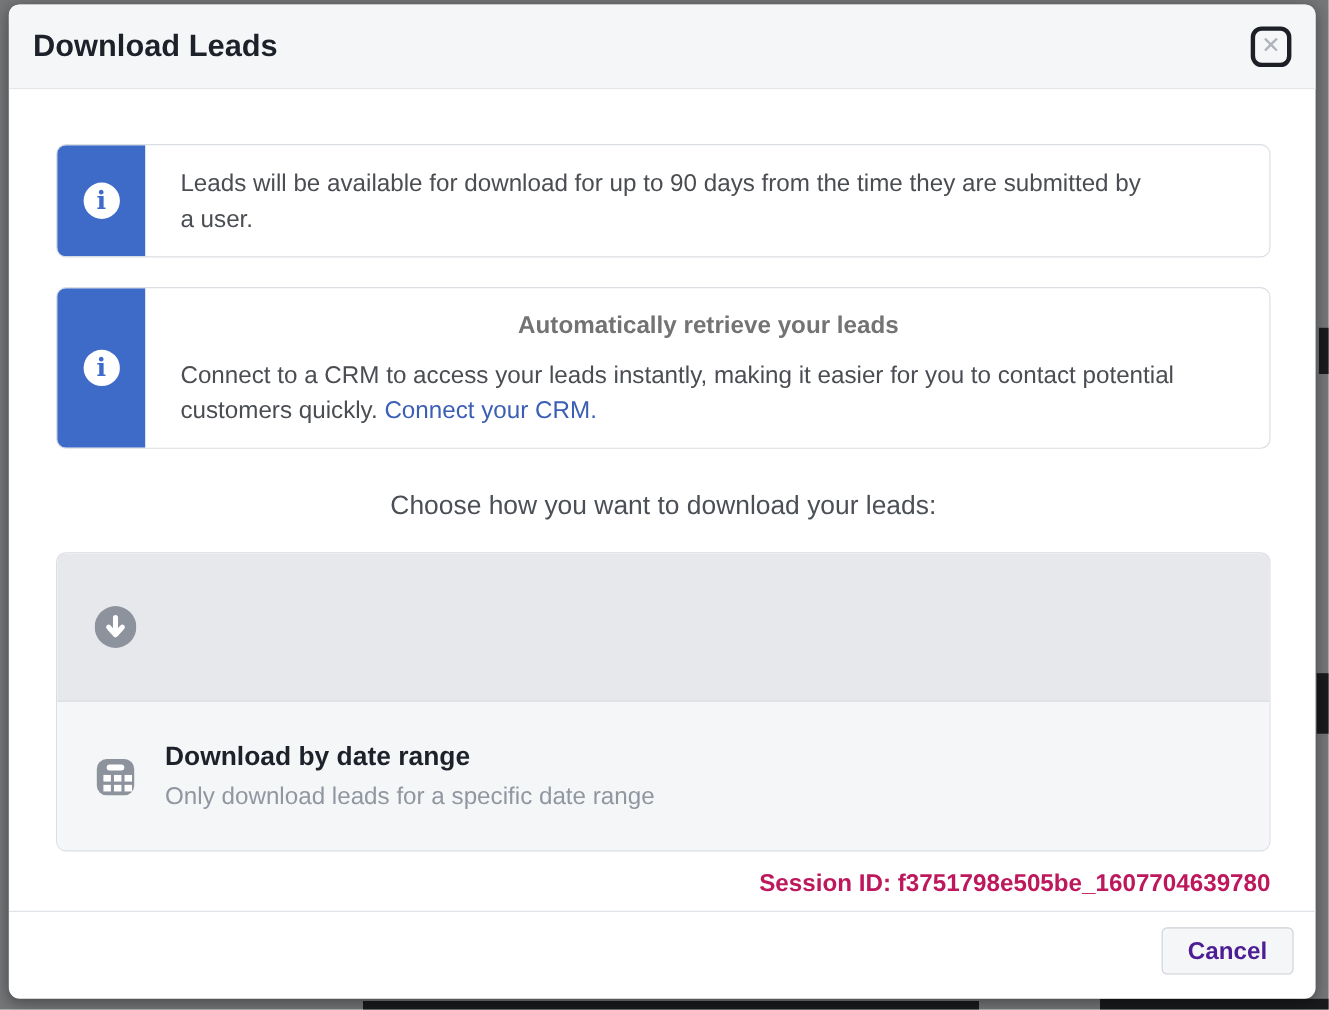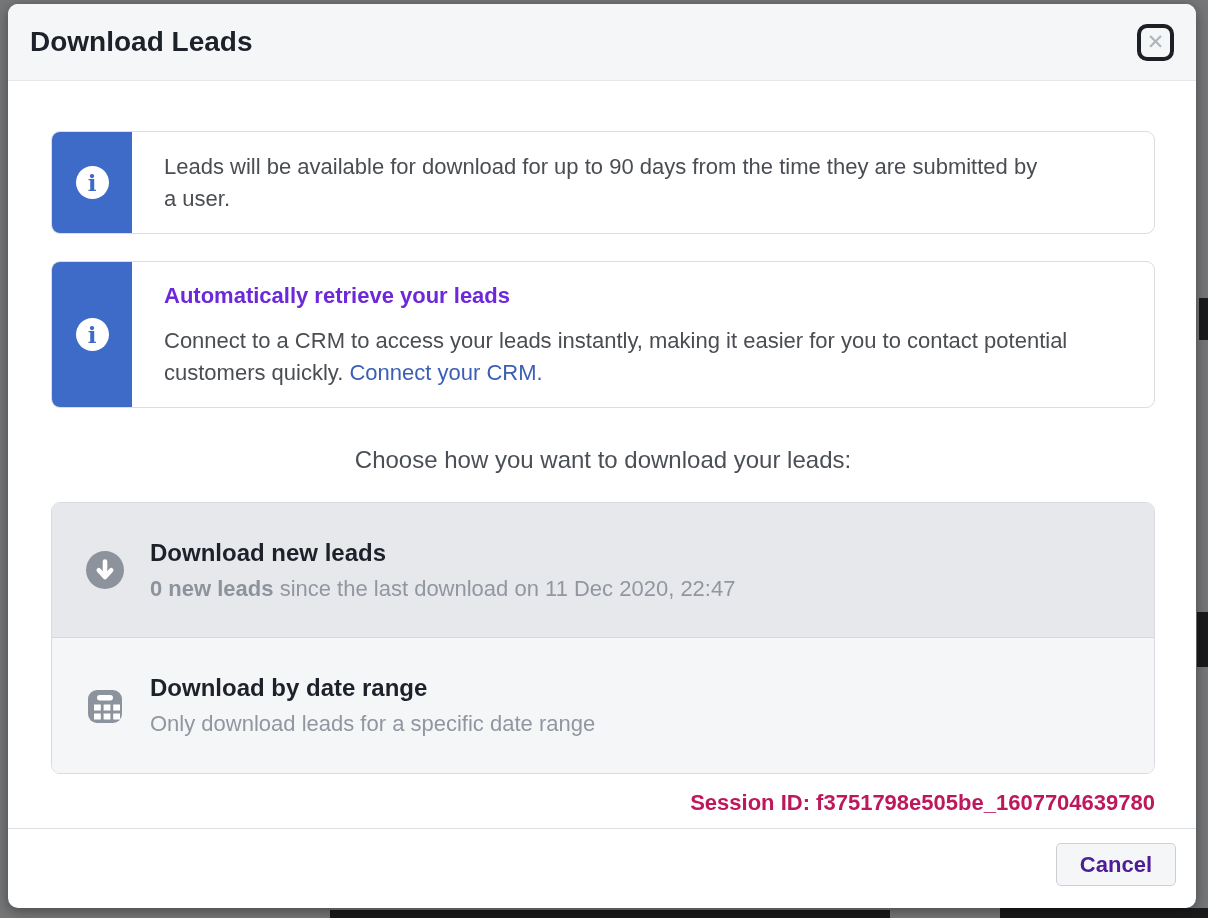--- a/index.html
+++ b/index.html
@@ -36,21 +36,21 @@
   .banner-2 { margin-top:27px; min-height:133px; }
   .banner-accent { flex:none; width:80px; background:#3e6ac8;
                    display:flex; align-items:center; justify-content:center; }
   .info-badge { width:33px; height:33px; border-radius:50%; background:#ffffff; color:#3e6ac8;
                 display:flex; align-items:center; justify-content:center;
                 font-family:"DejaVu Serif",serif; font-weight:bold; font-size:23px; line-height:1; }
   .banner-body { display:flex; flex-direction:column; justify-content:center; padding:18px 30px 18px 32px; }
   .banner-text { font-size:22px; line-height:32px; color:#4a4d52; }
   .banner-1 .banner-text { max-width:880px; }
   .banner-2 .banner-text { max-width:960px;margin-top:13px; }
-  .banner-title { font-size:22px; font-weight:bold; color:#6d28d9; line-height:32px; }
+  .banner-title { font-size:22px; font-weight:bold; color:#737373; line-height:32px;text-align:center; }
   .crm-link { color:#3b5fb4; cursor:pointer; text-decoration:none; }
 
   .choose-prompt { margin-top:38px; font-size:24px; color:#4b4f56;text-align:center; }
 
   .options { margin-top:28px; border:1px solid #d8dbe0; border-radius:9px; overflow:hidden; }
   .option { display:flex; align-items:center; height:135px; padding-left:34px; cursor:pointer; }
   .option-new { background:#e7e8ec; border-bottom:1px solid #d5d8dd; }
   .option-range { background:#f5f6f7; }
   .option-icon { flex:none; width:38px; height:38px; margin-right:26px; }
   .option-title { font-size:24px; font-weight:bold; color:#1d2129; line-height:30px; margin-bottom:7px; }
@@ -107,24 +107,20 @@
       <div class="choose-prompt">Choose how you want to download your leads:</div>
 
       <div class="options">
 
         <div class="option option-new">
           <svg class="option-icon" viewBox="0 0 38 38">
             <circle cx="19" cy="19" r="19" fill="#8d939d"></circle>
             <path d="M19 10.5 V23.5" stroke="#ffffff" stroke-width="4.6" stroke-linecap="round" fill="none"></path>
             <path d="M12.8 19.2 L19 26 L25.2 19.2" stroke="#ffffff" stroke-width="4.6" stroke-linecap="round" stroke-linejoin="round" fill="none"></path>
           </svg>
-          <div class="option-text">
-            <div class="option-title">Download new leads</div>
-            <div class="option-sub"><span class="em">0 new leads</span><span> since the last download on 11 Dec 2020, 22:47</span></div>
-          </div>
         </div>
 
         <div class="option option-range">
           <svg class="option-icon" viewBox="0 0 38 38">
             <rect x="2" y="3" width="34" height="33" rx="9" fill="#8d939d"></rect>
             <rect x="11" y="8" width="16" height="5.5" rx="2.75" fill="#ffffff"></rect>
             <rect x="8" y="17.5" width="6.8" height="6" fill="#ffffff"></rect>
             <rect x="17.6" y="17.5" width="6.8" height="6" fill="#ffffff"></rect>
             <rect x="27.2" y="17.5" width="6.8" height="6" fill="#ffffff"></rect>
             <rect x="8" y="26.5" width="6.8" height="6" fill="#ffffff"></rect>

